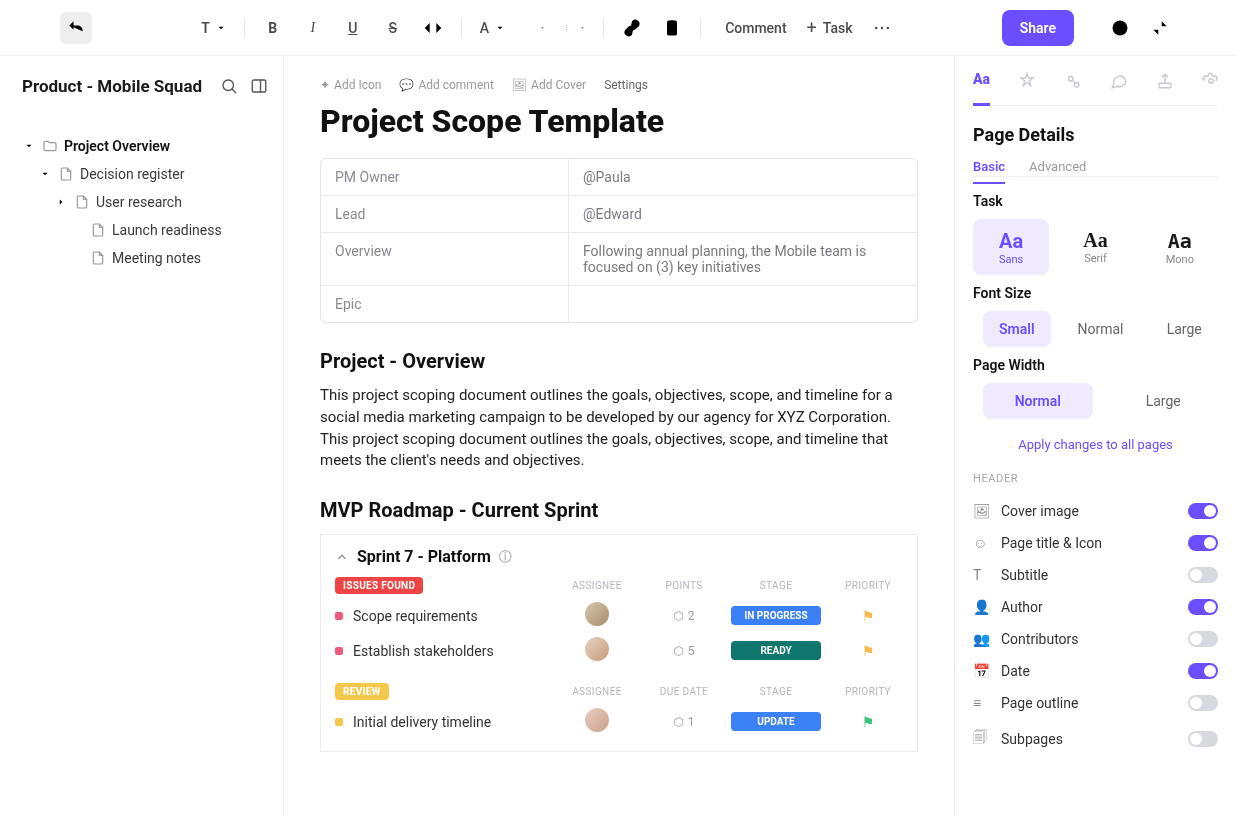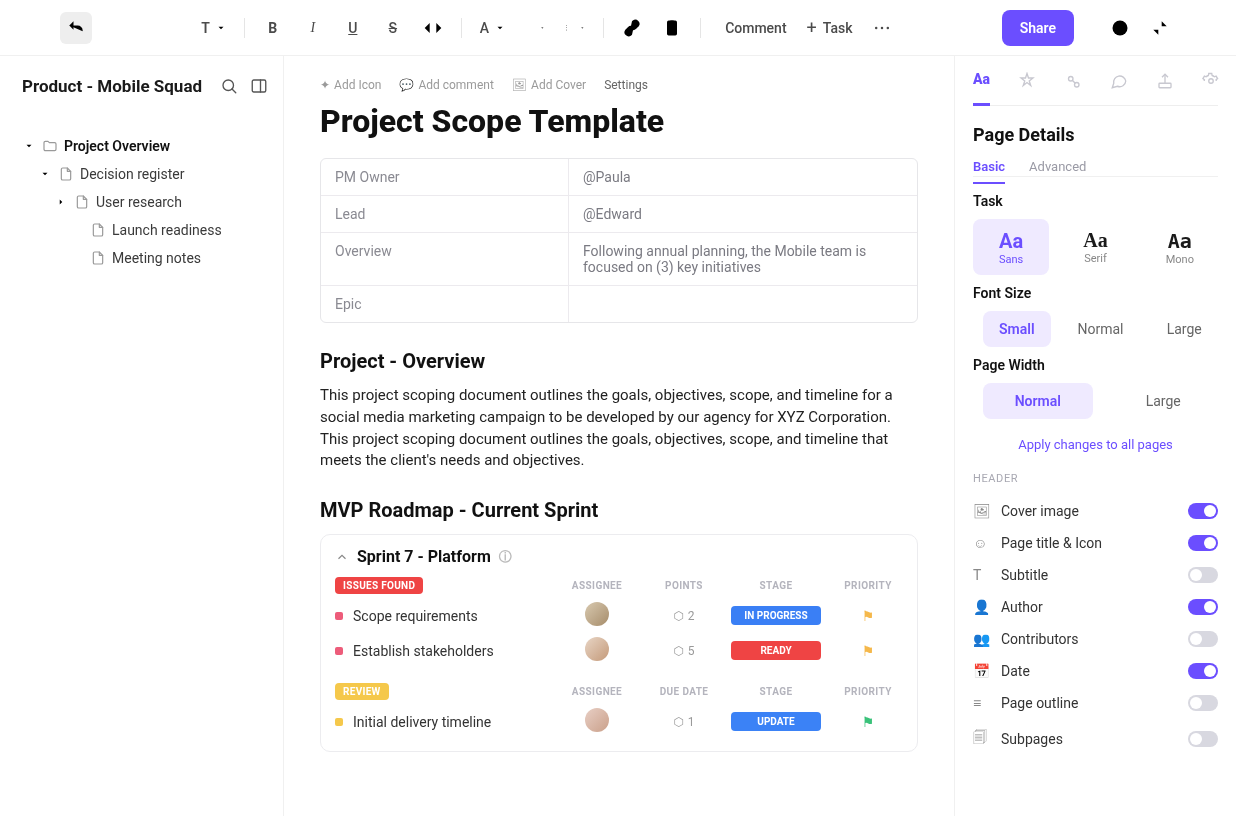--- a/index.html
+++ b/index.html
@@ -32,39 +32,39 @@
 .doc-actions span{ display:inline-flex; align-items:center; gap:4px; cursor:pointer;}
 .doc-actions .dark{ color:#666;}
 h1.doc-title{ font-size:32px; font-weight:800; color:#111; margin:4px 0 18px;}
 .prop-table{ border:1px solid #e6e6e9; border-radius:6px; overflow:hidden;}
 .prop-row{ display:flex; border-bottom:1px solid #eceaee;}
 .prop-row:last-child{ border-bottom:none;}
 .prop-k{ width:248px; padding:10px 14px; color:#8a8a92; font-size:14px; border-right:1px solid #eceaee;}
 .prop-v{ flex:1; padding:10px 14px; color:#7a7a82; font-size:14px;}
 h2.sec{ font-size:20px; font-weight:700; margin:26px 0 12px; color:#111;}
 p.body-text{ font-size:15px; line-height:1.45; color:#222;}
-.sprint-box{ border:1px solid #ececef; border-radius:10px; padding:12px 14px 16px; margin-top:12px;}
+.sprint-box{ border:1px solid #ececef; border-radius:0; padding:12px 14px 16px; margin-top:12px;}
 .sprint-head{ display:flex; align-items:center; gap:8px; font-weight:700; color:#111; font-size:16px;}
 .sprint-head .info{ color:#bbb; font-size:13px;}
 .pill{ display:inline-block; font-size:10px; font-weight:700; padding:3px 8px; border-radius:4px; letter-spacing:.3px;}
 .pill.issues{ background:#ef4444; color:#fff;}
 .pill.review{ background:#f5c84b; color:#fff;}
-.col-head{ font-size:10px; color:#b4b4bd; letter-spacing:.4px; text-align:center; font-weight:700;}
+.col-head{ font-size:10px; color:#b4b4bd; letter-spacing:.4px; text-align:center; font-weight:400;}
 .sprint-grid{ display:grid; grid-template-columns: 1fr 80px 70px 90px 70px; align-items:center; gap:8px 12px; margin-top:10px;}
 .task-name{ display:flex; align-items:center; gap:10px; font-size:14px; color:#333; padding:4px 0;}
 .bullet{ width:8px; height:8px; border-radius:2px; display:inline-block;}
 .bullet.red{ background:#ed5c7a;}
 .bullet.yellow{ background:#f5c84b;}
 .avatar{ width:24px; height:24px; border-radius:50%; background:linear-gradient(135deg,#d8c9b0,#a68c6a); display:inline-block;}
 .avatar.b{ background:linear-gradient(135deg,#e8d5c5,#c49a7a);}
 .avatar.c{ background:linear-gradient(135deg,#e8cfc5,#caa08a);}
 .pts{ display:flex; align-items:center; gap:4px; justify-content:center; color:#9a9a9a; font-size:12px;}
 .stage-pill{ font-size:10px; font-weight:700; color:#fff; padding:4px 8px; border-radius:4px; text-align:center;}
 .stage-pill.progress{ background:#3a7ff5;}
-.stage-pill.ready{ background:#ef4444;}
+.stage-pill.ready{ background:#0f766e;}
 .stage-pill.update{ background:#3b82f6;}
 .flag{ width:16px; height:16px; display:inline-block;}
 .flag.y{ color:#f5b84b;}
 .flag.g{ color:#3ac27a;}
 .details{ width:282px; border-left:1px solid #f0f0f0; padding:0 18px 20px; overflow:auto;}
 .dtabs{ display:flex; gap:28px; border-bottom:1px solid #eee; height:50px; align-items:center; color:#c8c8d0;}
 .dtabs .tab{ cursor:pointer; display:flex; align-items:center;}
 .dtabs .tab.active{ color:#6b4eff; font-weight:700; border-bottom:3px solid #6b4eff; height:50px; align-items:center; display:flex;}
 .d-head{ font-size:18px; font-weight:700; margin:18px 0 14px; color:#111;}
 .subtabs{ display:flex; gap:24px; font-size:13px; border-bottom:1px solid #f0f0f0; padding-bottom:1px; margin-bottom:16px;}

